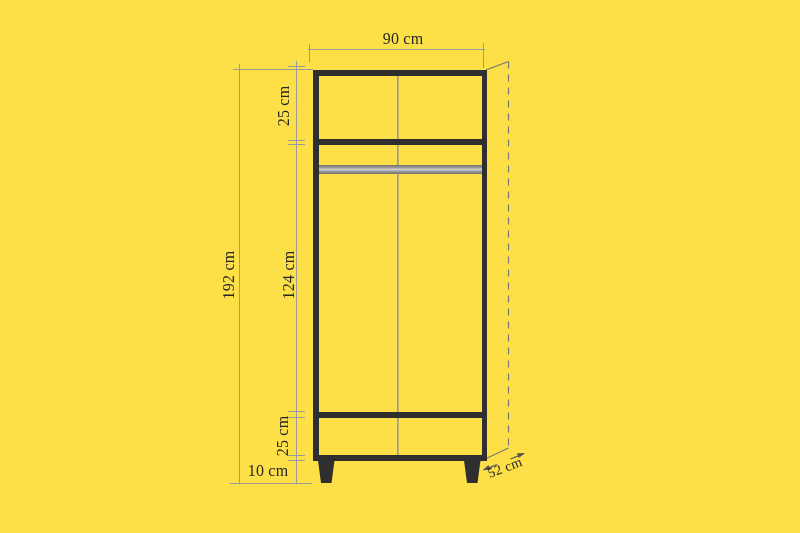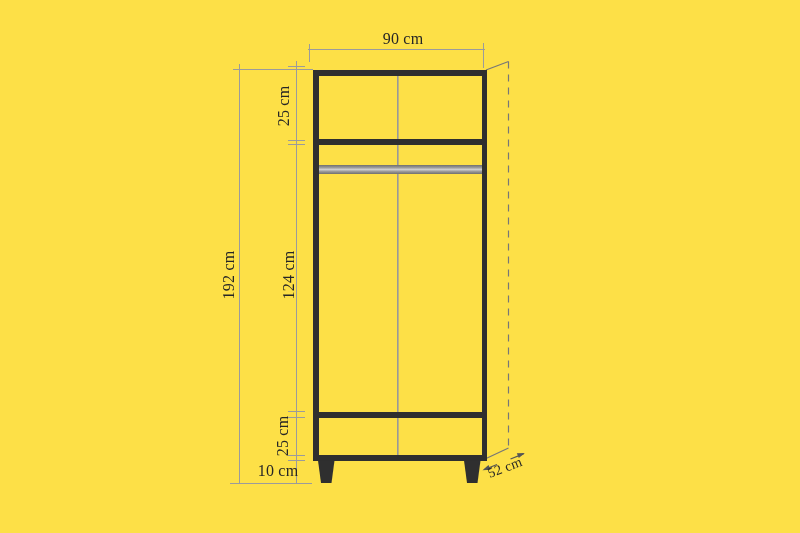--- a/index.html
+++ b/index.html
@@ -98,17 +98,17 @@
   <div class="label" style="left:403px;top:39px;">90 cm</div>
 
   <div class="label v" style="left:284px;top:106px;">25 cm</div>
 
   <div class="label v" style="left:229px;top:275px;">192 cm</div>
 
   <div class="label v" style="left:289px;top:275px;">124 cm</div>
 
   <div class="label v" style="left:283px;top:436px;">25 cm</div>
 
-  <div class="label" style="left:278px;top:471px;">10 cm</div>
+  <div class="label" style="left:268px;top:471px;">10 cm</div>
 
   <div class="label diag" style="left:505px;top:468px;">52 cm</div>
 
 </div>
 
 </body></html>

